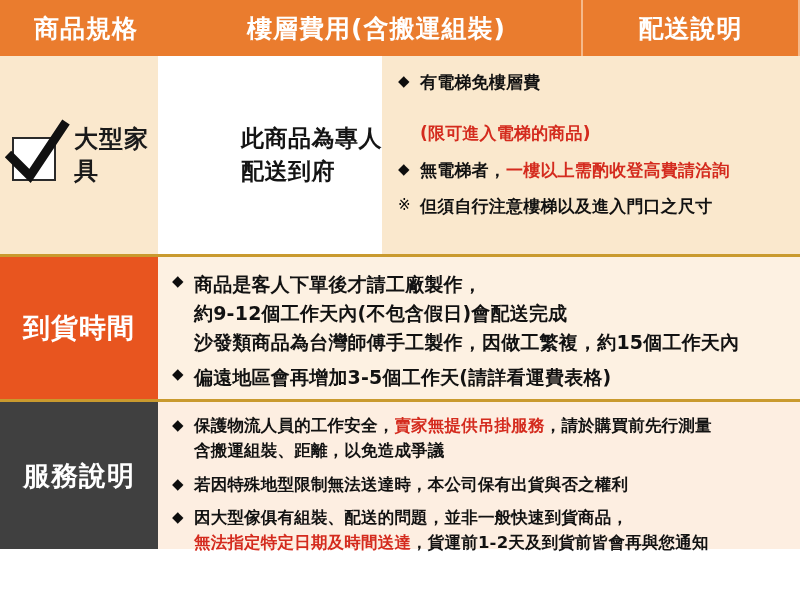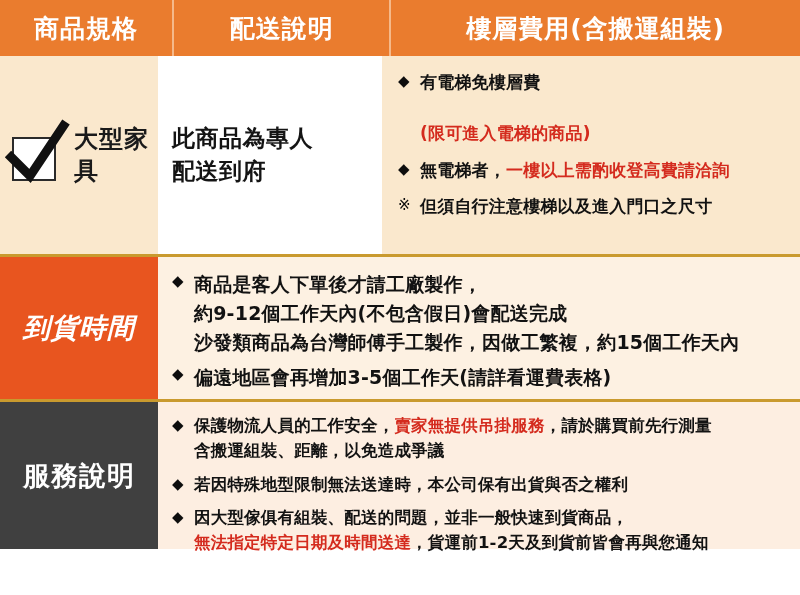--- a/index.html
+++ b/index.html
@@ -36,21 +36,21 @@
     display:flex;flex-direction:row;align-items:center;justify-content:center;
     box-sizing:border-box;
   }
   .chkicon{position:relative;width:74px;height:74px;margin-bottom:4px;}
   .chkicon svg{display:block;}
   .r1-label .lbl-txt{
     font-size:24px;font-weight:bold;color:#1a1a1a;letter-spacing:1px;
   }
   .r1-mid{
     width:224px;background:#ffffff;
-    display:flex;align-items:center;justify-content:flex-start;
+    display:flex;align-items:center;justify-content:flex-end;
     padding-left:14px;box-sizing:border-box;
   }
   .r1-mid .mid-txt{
     font-size:23px;font-weight:bold;color:#141414;line-height:1.42;letter-spacing:0.5px;
   }
   .r1-right{
     width:418px;background:#fae8cd;
     padding:14px 10px 10px 16px;box-sizing:border-box;
   }
 
@@ -60,21 +60,21 @@
   .bullet{
     flex:0 0 auto;width:22px;font-size:15px;line-height:1.5;color:#0d0d0d;text-align:left;
   }
   .bl .body{flex:1 1 auto;font-size:17px;line-height:1.5;color:#121212;font-weight:bold;letter-spacing:0.2px;}
   .red{color:#d42b1e;}
 
   
   .row2{height:145px;border-bottom:3px solid #c99a2e;}
   .r2-label{
     width:158px;background:#e8551f;
-    display:flex;align-items:center;justify-content:center;box-sizing:border-box;font-style:italic;
+    display:flex;align-items:center;justify-content:center;box-sizing:border-box;
   }
   .r2-label .lbl-txt{font-size:27px;font-weight:bold;color:#ffffff;letter-spacing:1px;}
   .r2-body{
     width:642px;background:#fdf1e2;
     padding:13px 8px 8px 14px;box-sizing:border-box;
   }
   .r2-body .bl{margin-bottom:6px;}
   .r2-body .body{font-size:19px;line-height:1.52;}
   .r2-body .sub{display:block;padding-left:0;}
 
@@ -94,25 +94,25 @@
 </style>
 </head>
 <body>
 
 <div class="sheet">
 
   <div class="header">
     <div class="hcell c1">
       <span>商品規格</span>
     </div>
+    <div class="hcell c3">
+      <span>樓層費用(含搬運組裝)</span>
+    </div>
     <div class="hcell c2">
       <span>配送說明</span>
-    </div>
-    <div class="hcell c3">
-      <span>樓層費用(含搬運組裝)</span>
     </div>
   </div>
 
   <div class="row row1">
 
     <div class="r1-label">
       <span class="chkicon">
         <svg width="74" height="74" viewBox="0 0 74 74">
           <rect x="13" y="22" width="42" height="42" fill="#ffffff" stroke="#2b2b2b" stroke-width="2"></rect>
           <path d="M8 38 L30 60 L66 6" fill="none" stroke="#111111" stroke-width="9" stroke-linecap="butt" stroke-linejoin="miter"></path>

